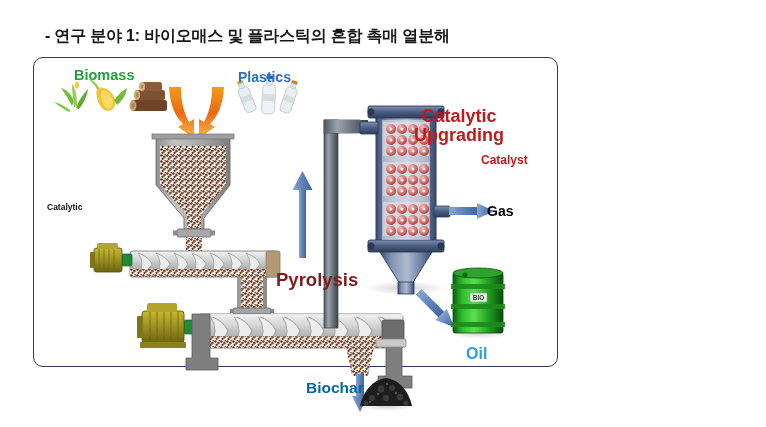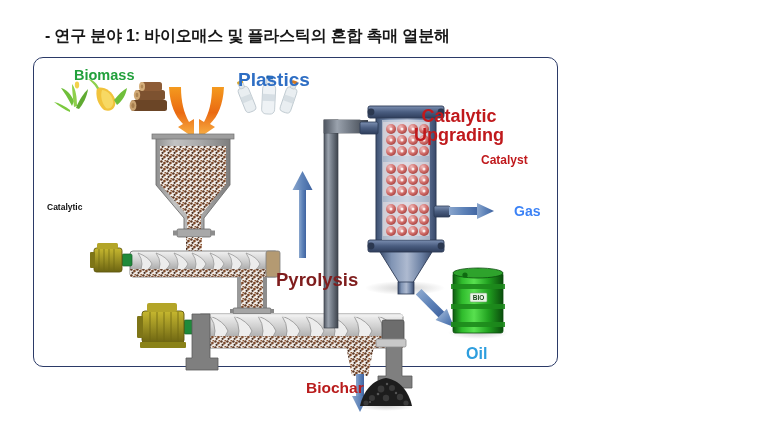--- a/index.html
+++ b/index.html
@@ -49,28 +49,28 @@
 
   
   .lbl {
     position: absolute;
     font-family: "Liberation Sans", sans-serif;
     font-weight: bold;
     white-space: nowrap;
     line-height: 1.08;
   }
   .lbl-biomass   { left: 40px;  top: 10px; font-size: 14.5px; color: #22a03c; }
-  .lbl-plastics  { left: 204px; top: 12px; font-size: 19px; color: #2e6ec4; }
+  .lbl-plastics  { left: 204px; top: 12px; font-size: 14px; color: #2e6ec4; }
   .lbl-catalytic { left: 380px; top: 49px; font-size: 18px; color: #c0191c; text-align: center; }
   .lbl-catalyst  { left: 447px; top: 96px; font-size: 12px;   color: #c0191c; }
-  .lbl-gas       { left: 480px; top: 146px; font-size: 14px;  color: #3b82f6; }
+  .lbl-gas       { left: 453px; top: 146px; font-size: 14px;  color: #000000; }
   .lbl-volatiles { left: 13px;  top: 145px; font-size: 8.5px; color: #111111; }
   .lbl-pyrolysis { left: 242px; top: 212px; font-size: 18.5px; color: #7f1d1d; }
   .lbl-oil       { left: 432px; top: 287px; font-size: 16px;  color: #2e9ede; }
-  .lbl-biochar   { left: 272px; top: 322px; font-size: 15.5px; color: #b91c1c; }
+  .lbl-biochar   { left: 272px; top: 322px; font-size: 15.5px; color: #0369a1; }
 </style>
 </head>
 <body>
 
 <div id="slide-title">- 연구 분야 1: 바이오매스 및 플라스틱의 혼합 촉매 열분해</div>
 
 <div id="diagram-panel">
 
   <div id="diagram-stage">
     <svg width="525" height="358" viewBox="0 0 525 358" xmlns="http://www.w3.org/2000/svg">

